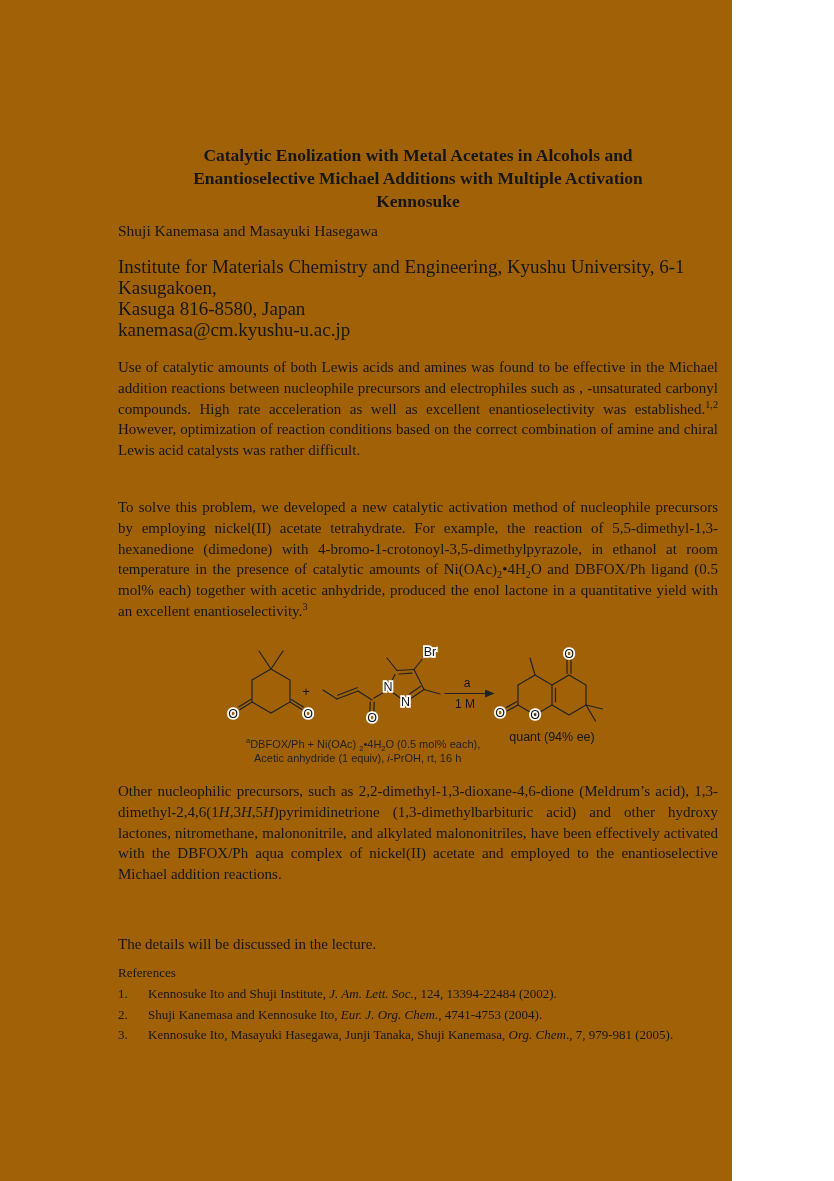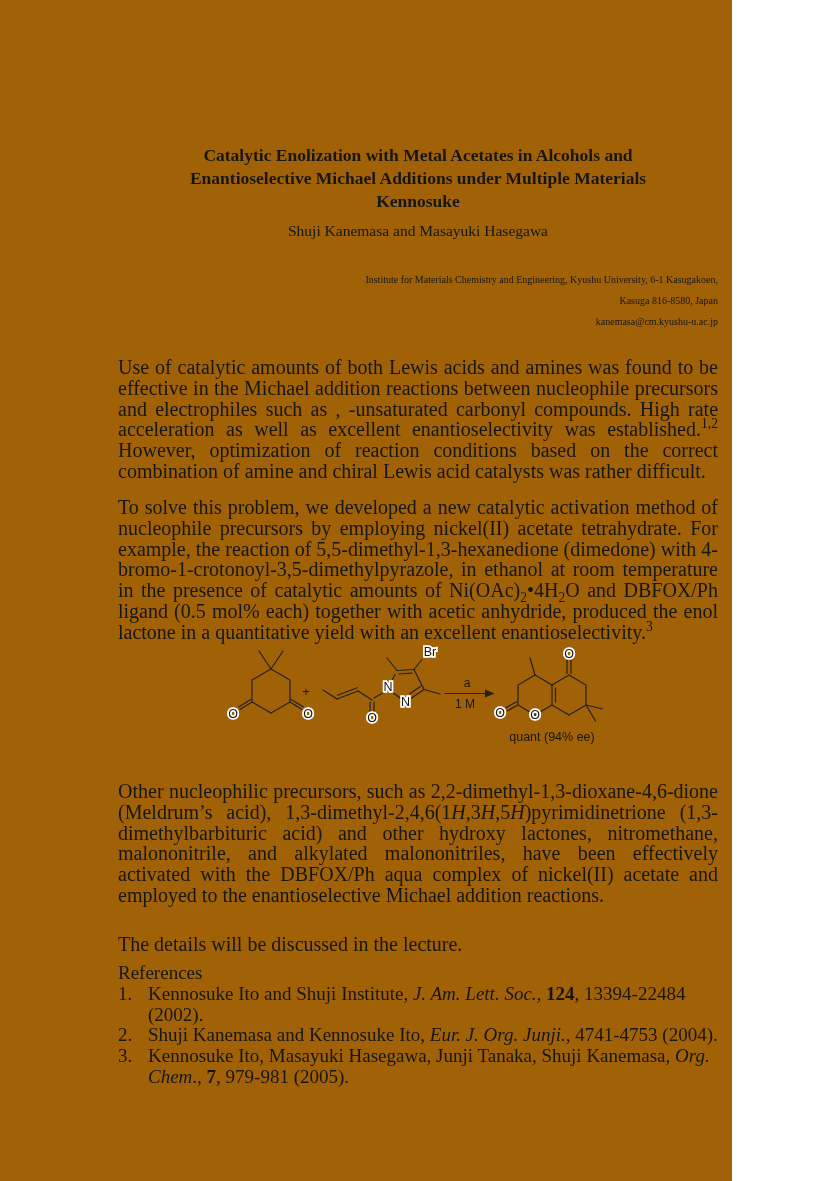--- a/index.html
+++ b/index.html
@@ -6,56 +6,56 @@
   .page{
     position:relative;
     width:732px;height:1181px;
     background:#a16207;
     font-family:"Liberation Serif", serif;
     color:#161616;
     overflow:hidden;
   }
   .col{position:absolute;left:118px;width:600px;}
   .title{top:144px;text-align:center;font-weight:bold;font-size:17.5px;line-height:23px;}
-  .authors{top:222px;text-align:center;font-size:15.5px;}
-  .affiliation{top:269px;text-align:right;font-size:10px;line-height:21px;}
-  p.body{margin:0;font-size:20px;line-height:20.8px;text-align:justify;}
+  .authors{top:222px;text-align:left;font-size:15.5px;}
+  .affiliation{top:256px;text-align:left;font-size:19px;line-height:21px;}
+  p.body{margin:0;font-size:15px;line-height:20.8px;text-align:justify;}
   .p1{top:357px;}
   .p2{top:497px;}
   .p3{top:781px;}
   .closing{top:934px;text-align:left;}
   .it{font-style:italic;}
-  .bd{font-weight:bold;}
+  .bd{font-weight:normal;}
   .sup{vertical-align:super;font-size:0.68em;line-height:0;}
   .sub{vertical-align:sub;font-size:0.68em;line-height:0;}
   .scheme{top:640px;height:140px;}
   .scheme svg{position:absolute;left:0;top:0;}
   .scheme text{font-family:"Liberation Sans", sans-serif;fill:#161616;}
   .scheme text.atom{paint-order:stroke fill;stroke:#ffffff;stroke-width:3.5px;}
   .footnote{
     position:absolute;left:128px;top:97px;
     font-family:"Liberation Sans", sans-serif;
     font-size:11px;line-height:14px;color:#222;
   }
   .footnote .fn2{padding-left:8px;}
-  .refs{top:963px;font-size:19px;line-height:20.8px;}
+  .refs{top:963px;font-size:13px;line-height:20.8px;}
   .ref-item{display:flex;}
   .ref-item:first-of-type{margin-top:0;}
   .refs-heading{margin-bottom:0;}
   .ref-num{width:30px;flex:0 0 30px;}
   .ref-text{flex:1;}
 </style>
 </head>
 <body>
 
 <div class="page">
 
   <div class="col title">
     <div>Catalytic Enolization with Metal Acetates in Alcohols and</div>
-    <div>Enantioselective Michael Additions under Multiple Materials</div>
+    <div>Enantioselective Michael Additions with Multiple Activation</div>
     <div>Kennosuke</div>
   </div>
 
   <div class="col authors">Shuji Kanemasa and Masayuki Hasegawa</div>
 
   <div class="col affiliation">
     <div>Institute for Materials Chemistry and Engineering, Kyushu University, 6-1 Kasugakoen,</div>
     <div>Kasuga 816-8580, Japan</div>
     <div>kanemasa@cm.kyushu-u.ac.jp</div>
   </div>
@@ -115,35 +115,39 @@
       <text class="atom" x="287.5" y="62.5" font-size="12.5" text-anchor="middle" dominant-baseline="middle">N</text>
       <text class="atom" x="312" y="13" font-size="12.5" text-anchor="middle" dominant-baseline="middle">Br</text>
       <text x="349" y="47" font-size="12" text-anchor="middle">a</text>
       <text x="347" y="68" font-size="12" text-anchor="middle">1 M</text>
       <text class="atom" x="382" y="74" font-size="12.5" text-anchor="middle" dominant-baseline="middle">O</text>
       <text class="atom" x="417" y="76" font-size="12.5" text-anchor="middle" dominant-baseline="middle">O</text>
       <text class="atom" x="451" y="15" font-size="12.5" text-anchor="middle" dominant-baseline="middle">O</text>
       <text x="434" y="101" font-size="12.5" text-anchor="middle">quant (94% ee)</text>
     </svg>
 
+    <div class="footnote">
+      <div><span class="sup">a</span><span>DBFOX/Ph + Ni(OAc) </span><span class="sub">2</span><span>•4H</span><span class="sub">2</span><span>O (0.5 mol% each),</span></div>
+      <div class="fn2"><span>Acetic anhydride  (1 equiv), </span><span class="it">i</span><span>-PrOH, rt, 16 h</span></div>
+    </div>
   </div>
 
   <p class="col body p3"><span>Other nucleophilic precursors, such as 2,2-dimethyl-1,3-dioxane-4,6-dione (Meldrum’s acid), 1,3-dimethyl-2,4,6(1</span><span class="it">H</span><span>,3</span><span class="it">H</span><span>,5</span><span class="it">H</span><span>)pyrimidinetrione (1,3-dimethylbarbituric acid) and other hydroxy lactones, nitromethane, malononitrile, and alkylated malononitriles, have been effectively activated with the DBFOX/Ph aqua complex of nickel(II) acetate and employed to the enantioselective Michael addition reactions.</span></p>
 
   <p class="col body closing">The details will be discussed in the lecture.</p>
 
   <div class="col refs">
     <div class="refs-heading">References</div>
     <div class="ref-item">
       <span class="ref-num">1.</span>
       <span class="ref-text"><span>Kennosuke Ito and Shuji Institute, </span><span class="it">J. Am. Lett. Soc.,</span><span> </span><span class="bd">124</span><span>, 13394-22484 (2002).</span></span>
     </div>
     <div class="ref-item">
       <span class="ref-num">2.</span>
-      <span class="ref-text"><span>Shuji Kanemasa and Kennosuke Ito, </span><span class="it">Eur. J. Org. Junji.</span><span>, 4741-4753 (2004).</span></span>
+      <span class="ref-text"><span>Shuji Kanemasa and Kennosuke Ito, </span><span class="it">Eur. J. Org. Chem.</span><span>, 4741-4753 (2004).</span></span>
     </div>
     <div class="ref-item">
       <span class="ref-num">3.</span>
       <span class="ref-text"><span>Kennosuke Ito, Masayuki Hasegawa, Junji Tanaka, Shuji Kanemasa, </span><span class="it">Org. Chem</span><span>., </span><span class="bd">7</span><span>, 979-981 (2005).</span></span>
     </div>
   </div>
 
 </div>
 
 </body></html>

